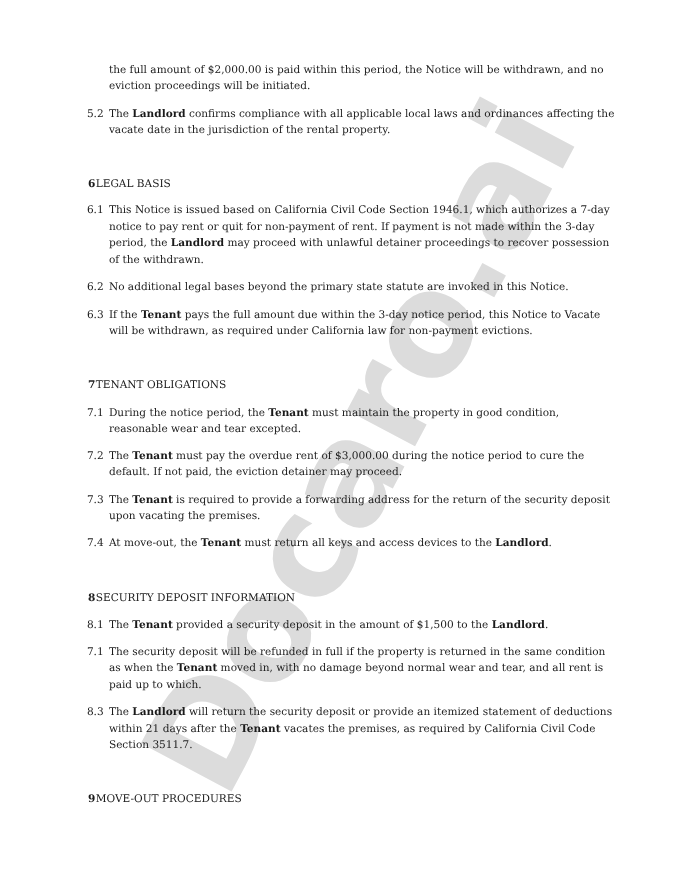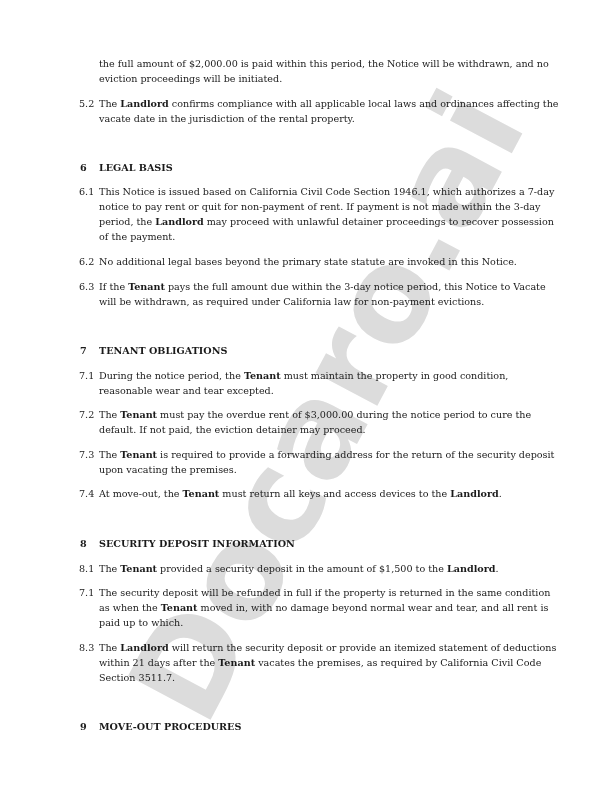--- a/index.html
+++ b/index.html
@@ -5,21 +5,21 @@
   html, body { margin: 0; padding: 0; background: #ffffff; }
   body { width: 612px; height: 792px; position: relative; overflow: hidden;
          font-family: "DejaVu Serif", "Liberation Serif", serif; color: #1a1a1a; }
   .page { position: absolute; left: 0; top: 0; width: 612px; height: 792px; }
   .watermark { position: absolute; left: 0; top: 0; width: 612px; height: 792px; pointer-events: none; z-index: 0; }
   .watermark text { font-family: "DejaVu Sans", "Liberation Sans", sans-serif; font-weight: bold; fill: #dcdcdc; }
   .content { position: absolute; left: 0; top: 0; width: 612px; z-index: 1; font-size: 9.6px; line-height: 15.2px; }
   .line { position: absolute; left: 99px; white-space: nowrap; }
   .num { position: absolute; left: 79px; white-space: nowrap; }
   .hnum { position: absolute; left: 80px; font-weight: bold; white-space: nowrap; }
-  .htitle { position: absolute; left: 99px; font-weight: bold; white-space: nowrap; }
+  .htitle { position: absolute; left: 87px; font-weight: normal; white-space: nowrap; }
   b { font-weight: bold; }
 </style>
 </head>
 <body>
 
 <div class="page">
 
   <svg class="watermark" viewBox="0 0 612 792" xmlns="http://www.w3.org/2000/svg">
     <text x="0" y="0" font-size="128" transform="translate(205,730) rotate(-62)">Docaro.ai</text>
   </svg>
@@ -33,21 +33,21 @@
     <div class="line" style="top:96px"><span>The </span><b>Landlord</b><span> confirms compliance with all applicable local laws and ordinances affecting the</span></div>
     <div class="line" style="top:111px">vacate date in the jurisdiction of the rental property.</div>
 
     <div class="hnum" style="top:160px">6</div>
     <div class="htitle" style="top:160px">LEGAL BASIS</div>
 
     <div class="num" style="top:184px">6.1</div>
     <div class="line" style="top:184px">This Notice is issued based on California Civil Code Section 1946.1, which authorizes a 7-day</div>
     <div class="line" style="top:199px">notice to pay rent or quit for non-payment of rent. If payment is not made within the 3-day</div>
     <div class="line" style="top:214px"><span>period, the </span><b>Landlord</b><span> may proceed with unlawful detainer proceedings to recover possession</span></div>
-    <div class="line" style="top:229px">of the payment.</div>
+    <div class="line" style="top:229px">of the withdrawn.</div>
 
     <div class="num" style="top:254px">6.2</div>
     <div class="line" style="top:254px">No additional legal bases beyond the primary state statute are invoked in this Notice.</div>
 
     <div class="num" style="top:279px">6.3</div>
     <div class="line" style="top:279px"><span>If the </span><b>Tenant</b><span> pays the full amount due within the 3-day notice period, this Notice to Vacate</span></div>
     <div class="line" style="top:294px">will be withdrawn, as required under California law for non-payment evictions.</div>
 
     <div class="hnum" style="top:343px">7</div>
     <div class="htitle" style="top:343px">TENANT OBLIGATIONS</div>

